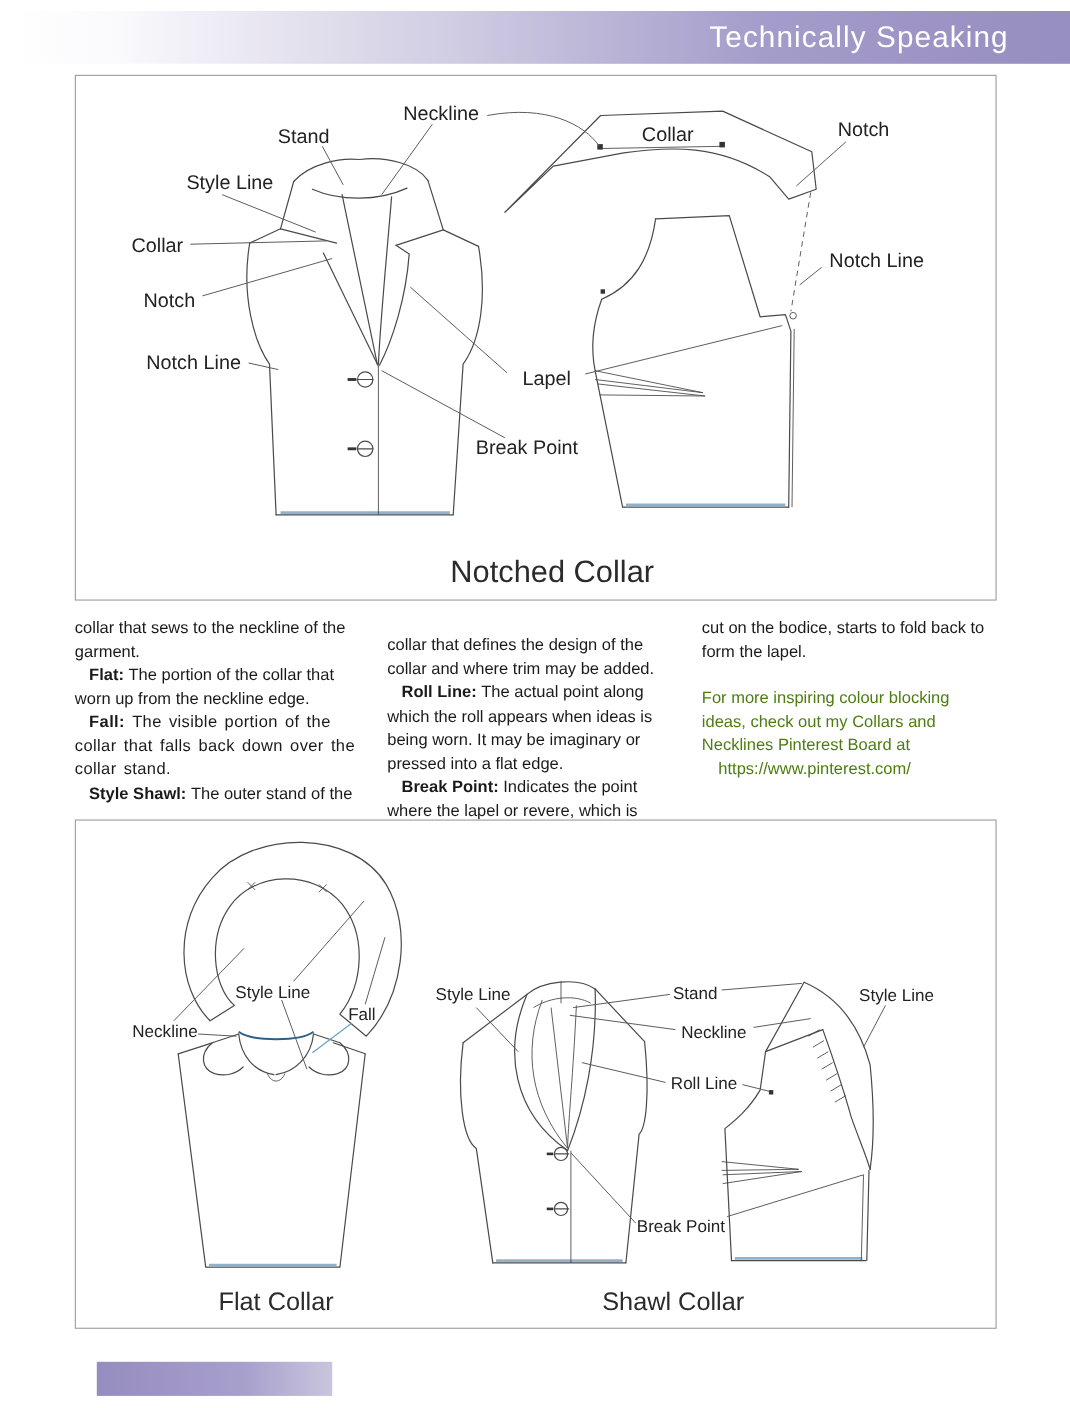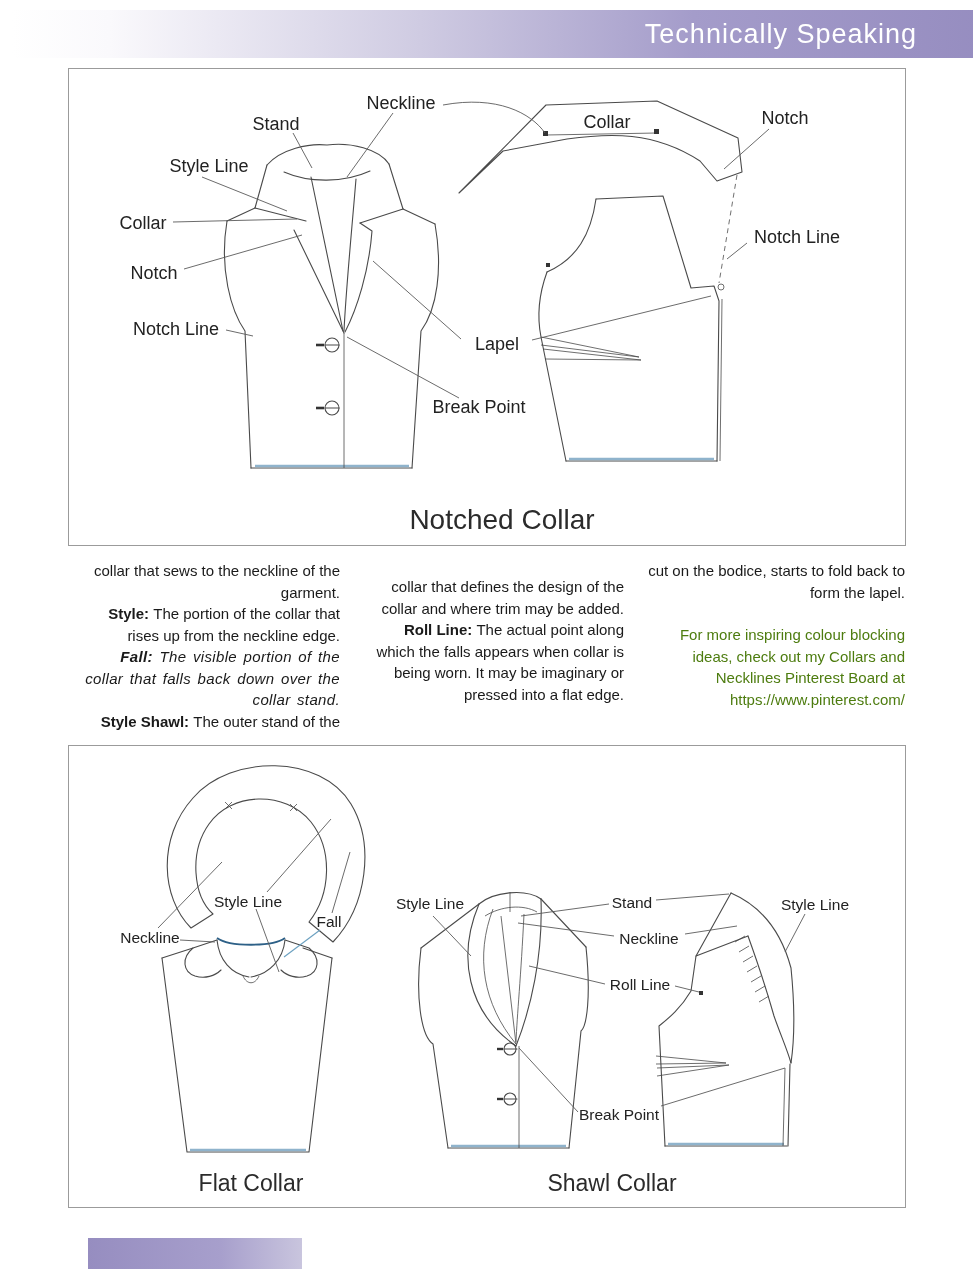--- a/index.html
+++ b/index.html
@@ -7,29 +7,29 @@
         font-family:"Liberation Sans",sans-serif;color:#1a1a1a;}
   .header-bar{position:absolute;left:12px;top:10px;width:973px;height:48px;
         background:linear-gradient(to right,#ffffff 0%,#faf9fc 10%,#cfcbe2 42%,#a49cca 70%,#968dc0 100%);}
   .header-title{position:absolute;right:68px;top:50%;transform:translateY(-50%);
         color:#ffffff;font-size:27px;letter-spacing:1px;white-space:nowrap;}
   .frame{position:absolute;border:1px solid #9b9b9b;background:#fff;}
   .frame1{left:68px;top:68px;width:836px;height:476px;}
   .frame2{left:68px;top:745px;width:836px;height:461px;}
   .frame svg{display:block;width:100%;height:100%;}
   .columns{position:absolute;left:68px;top:560px;width:837px;display:flex;}
-  .col{font-size:15px;line-height:21.5px;text-align:right;}
+  .col{font-size:15px;line-height:21.5px;}
   .col1{width:272px;margin-right:12px;}
   .col2{width:272px;margin-right:14px;margin-top:16px;}
   .col3{width:267px;}
   .para{margin:0;}
   .para.ind{text-indent:13px;}
   .para .lead{font-weight:bold;}
   .para .lead::after{content:"\00a0";}
-  .spread{word-spacing:2px;letter-spacing:0.35px;font-style:italic;}
+  .spread{word-spacing:2px;letter-spacing:0.35px;}
   .promo{color:#4d7c0f;margin-top:21px;}
   .promo p{margin:0;}
   .promo .link1{text-indent:15px;}
   .promo-icon{font-size:13px;}
   svg text{font-family:"Liberation Sans",sans-serif;fill:#222;}
   .lbl{font-size:18px;}
   .lbl2{font-size:15.5px;}
   .dtitle{font-size:28px;fill:#2b2b2b;}
   .dtitle2{font-size:23px;fill:#2b2b2b;}
   .ln{stroke:#4a4a4a;stroke-width:1.1;fill:none;stroke-linejoin:round;stroke-linecap:round;}
@@ -129,27 +129,28 @@
       <text class="lbl" x="728" y="174" text-anchor="middle">Notch Line</text>
       <text class="lbl" x="428" y="281" text-anchor="middle">Lapel</text>
       <text class="lbl" x="410" y="344" text-anchor="middle">Break Point</text>
       <text class="dtitle" x="433" y="460" text-anchor="middle">Notched Collar</text>
     </svg>
   </div>
 
   <div class="columns">
     <div class="col col1">
       <p class="para"><span>collar that sews to the neckline of the garment.</span></p>
-      <p class="para ind"><span class="lead">Style:</span><span>The portion of the collar that rises up from the neckline edge.</span></p>
+      <p class="para ind"><span class="lead">Flat:</span><span>The portion of the collar that worn up from the neckline edge.</span></p>
       <p class="para ind spread"><span class="lead">Fall:</span><span>The visible portion of the collar that falls back down over the collar stand.</span></p>
       <p class="para ind"><span class="lead">Style Shawl:</span><span>The outer stand of the</span></p>
     </div>
     <div class="col col2">
       <p class="para"><span>collar that defines the design of the collar and where trim may be added.</span></p>
-      <p class="para ind"><span class="lead">Roll Line:</span><span>The actual point along which the falls appears when collar is being worn. It may be imaginary or pressed into a flat edge.</span></p>
+      <p class="para ind"><span class="lead">Roll Line:</span><span>The actual point along which the roll appears when ideas is being worn. It may be imaginary or pressed into a flat edge.</span></p>
+      <p class="para ind"><span class="lead">Break Point:</span><span>Indicates the point where the lapel or revere, which is</span></p>
     </div>
     <div class="col col3">
       <p class="para"><span>cut on the bodice, starts to fold back to form the lapel.</span></p>
       <div class="promo">
         <p class="para">For more inspiring colour blocking ideas, check out my Collars and Necklines Pinterest Board at</p>
         <p class="para link1">https://www.pinterest.com/</p>
       </div>
     </div>
   </div>
 

